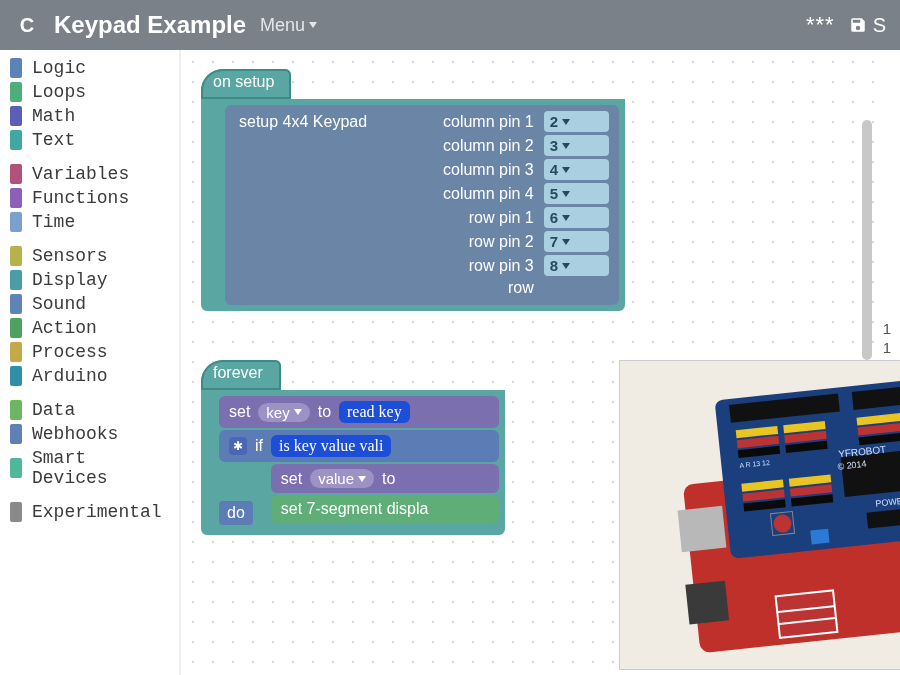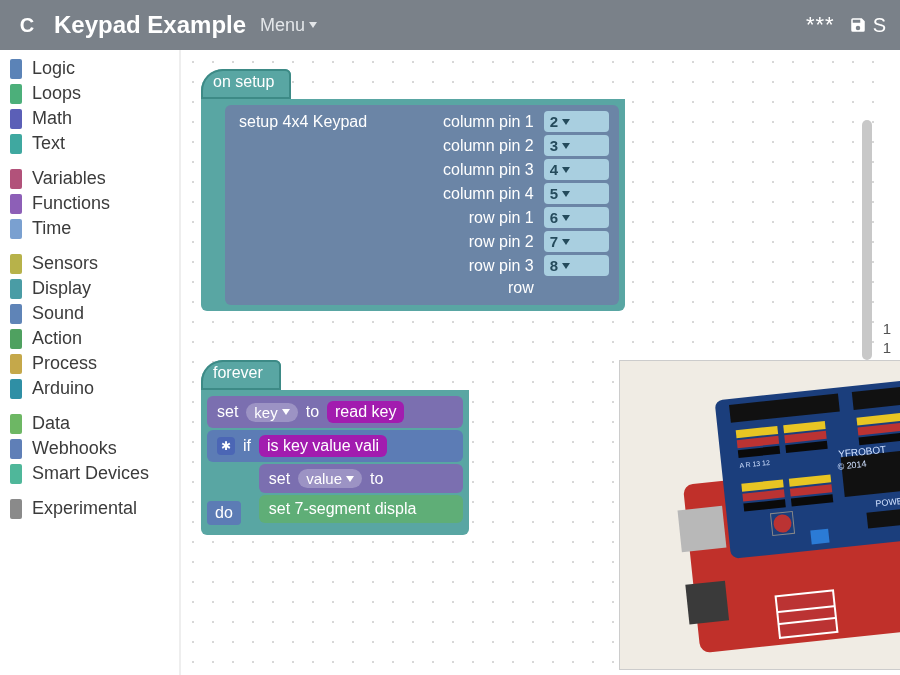--- a/index.html
+++ b/index.html
@@ -34,21 +34,21 @@
     .save-section { display: flex; align-items: center; gap: 6px; color: #fff; font-size: 20px; }
 
     
     .body { flex: 1; display: flex; background: #fff; }
 
     
     .toolbox {
       width: 180px; background: #fff; border-right: 1px solid #eee;
       padding-top: 6px; font-size: 18px; color: #3b3b3b;
     }
-    .cat-group { margin-bottom: 10px; }
+    .cat-group { margin-bottom: 10px; font-family: Liberation Mono, monospace; }
     .cat-item {
       display: flex; align-items: center; gap: 10px;
       padding: 2px 10px 2px 10px; cursor: pointer;
     }
     .cat-swatch { width: 12px; height: 20px; border-radius: 2px; flex-shrink: 0; }
 
     
     .workspace {
       position: relative;
       flex: 1;
@@ -87,21 +87,21 @@
       padding: 1px 8px; color:#fff; font-size:15px;
       display:inline-flex; align-items:center; gap:4px;
     }
     .gear {
       width:18px;height:18px;background:#4b66b5;border-radius:4px;
       display:inline-flex;align-items:center;justify-content:center;color:#fff;font-size:12px;
     }
 
     
     .c-teal { background:#59a6a3; }
-    .c-steel { background:#a21caf; }
+    .c-steel { background:#1d4ed8;font-family:Liberation Serif, serif; }
     .c-blue { background:#5c7cb5; }
     .c-purple { background:#7b6fb0; }
     .c-green { background:#5fae77; }
     .edge-teal { box-shadow: inset 0 0 0 2px #3d8a86; }
 
     .keypad-grid {
       display:grid; grid-template-columns: auto auto auto; gap:3px 10px;
       align-items:center; padding: 6px 10px 8px 14px;
       background:#6b85a6; border-radius:6px;
       margin-left: 6px;
@@ -283,21 +283,21 @@
               <div class="label">row</div>
               <div class="pin-dropdown" style="visibility: hidden;"></div>
             </div>
         </div>
       </div>
 
       <div class="block-stack" style="left:20px; top:310px;">
         <div class="hat c-teal edge-teal" style="width:80px;">
           <span>forever</span>
         </div>
-        <div style="background:#59a6a3;border-radius:0 0 6px 6px;padding:6px 6px 10px 6px;width:268px;">
+        <div style="background:#59a6a3;border-radius:0 0 6px 6px;padding:6px 6px 10px 18px;width:304px;">
           <div class="row-block c-purple">
             <span>set</span>
             <span class="var-field">
               <span>key</span>
               <span class="tri-down"></span>
             </span>
             <span>to</span>
             <span class="row-block c-steel" style="padding:2px 8px;margin:0;">
               <span>read key</span>
             </span>

